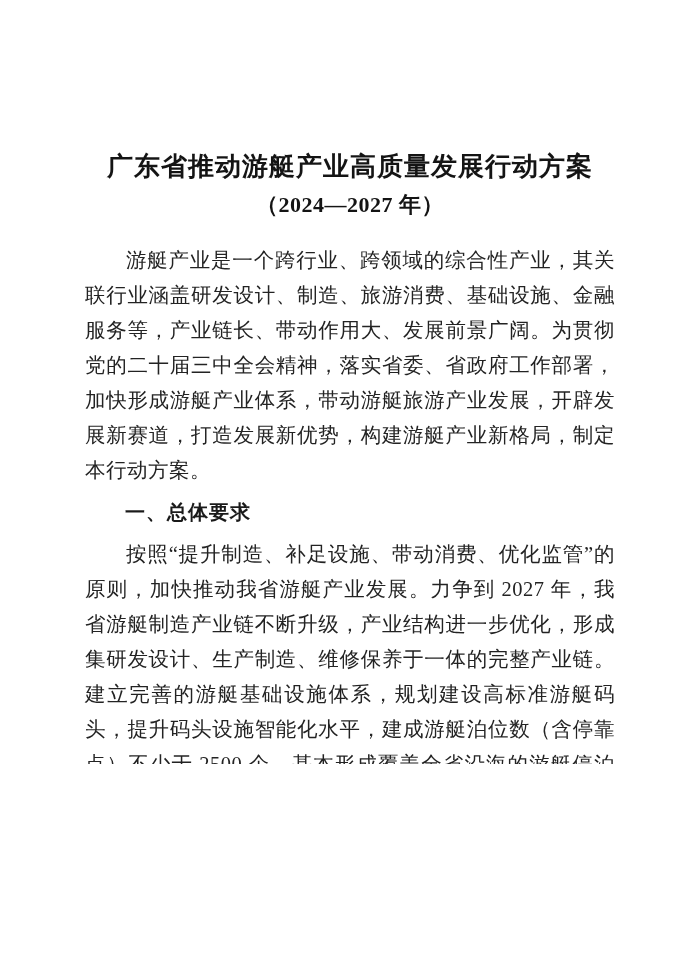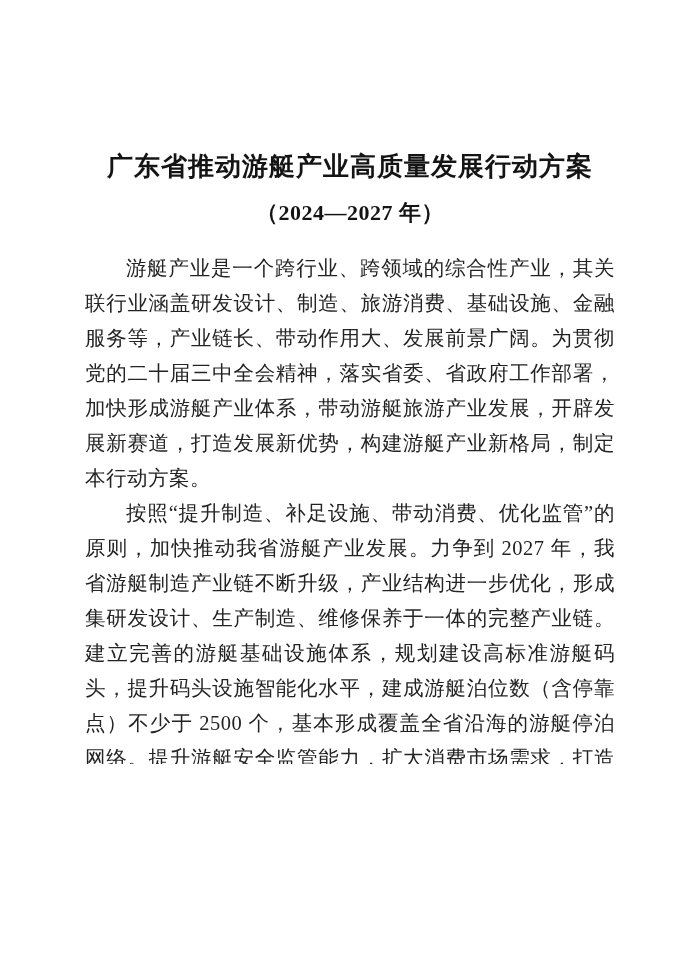--- a/index.html
+++ b/index.html
@@ -22,21 +22,21 @@
   .doc-title {
     margin: 0;
     text-align: center;
     font-size: 26px;
     font-weight: bold;
     letter-spacing: 1px;
     line-height: 34px;
     color: #141414;
   }
   .doc-subtitle {
-    margin-top: 14px;
+    margin-top: 6px;
     text-align: center;
     font-size: 22px;
     font-weight: bold;
     letter-spacing: 0.5px;
     color: #141414;
   }
   .body-para {
     margin: 0;
     font-size: 20.5px;
     line-height: 35px;
@@ -72,18 +72,19 @@
 <body>
 
 <div class="page">
 
   <h1 class="doc-title">广东省推动游艇产业高质量发展行动方案</h1>
 
   <div class="doc-subtitle">（2024—2027 年）</div>
 
   <p class="body-para intro-para">游艇产业是一个跨行业、跨领域的综合性产业，其关联行业涵盖研发设计、制造、旅游消费、基础设施、金融服务等，产业链长、带动作用大、发展前景广阔。为贯彻党的二十届三中全会精神，落实省委、省政府工作部署，加快形成游艇产业体系，带动游艇旅游产业发展，开辟发展新赛道，打造发展新优势，构建游艇产业新格局，制定本行动方案。</p>
 
+  <h2 class="section-heading">一、总体要求</h2>
 
   <p class="body-para">按照“提升制造、补足设施、带动消费、优化监管”的原则，加快推动我省游艇产业发展。力争到 2027 年，我省游艇制造产业链不断升级，产业结构进一步优化，形成集研发设计、生产制造、维修保养于一体的完整产业链。建立完善的游艇基础设施体系，规划建设高标准游艇码头，提升码头设施智能化水平，建成游艇泊位数（含停靠点）不少于 2500 个，基本形成覆盖全省沿海的游艇停泊网络。提升游艇安全监管能力，扩大消费市场需求，打造一批具有广东特色的游艇旅游线路和体验项目，全省游艇登记数量达 4000 艘以上，游艇及关联产业规模达 1000 亿元以上。</p>
 
   <div class="page-number">— 2 —</div>
 
 </div>
 
 </body></html>

